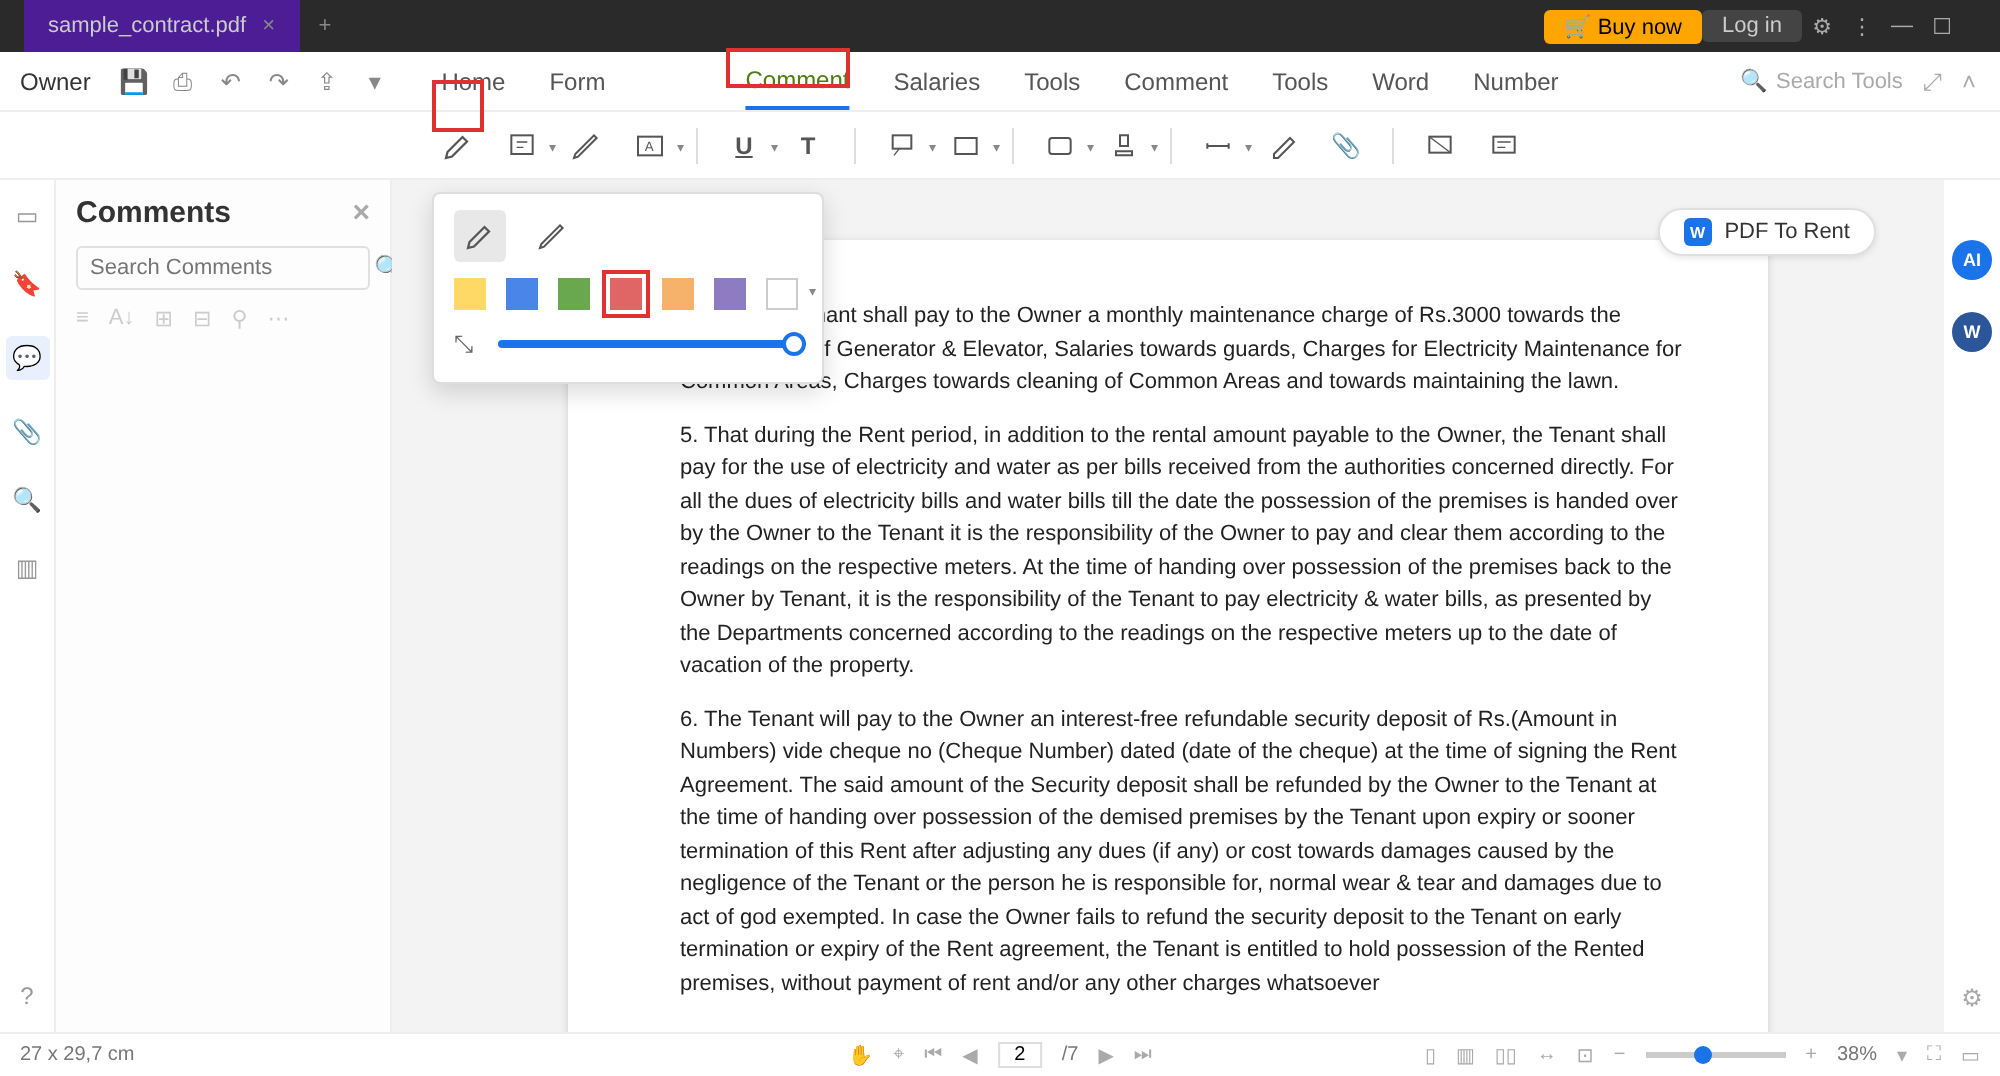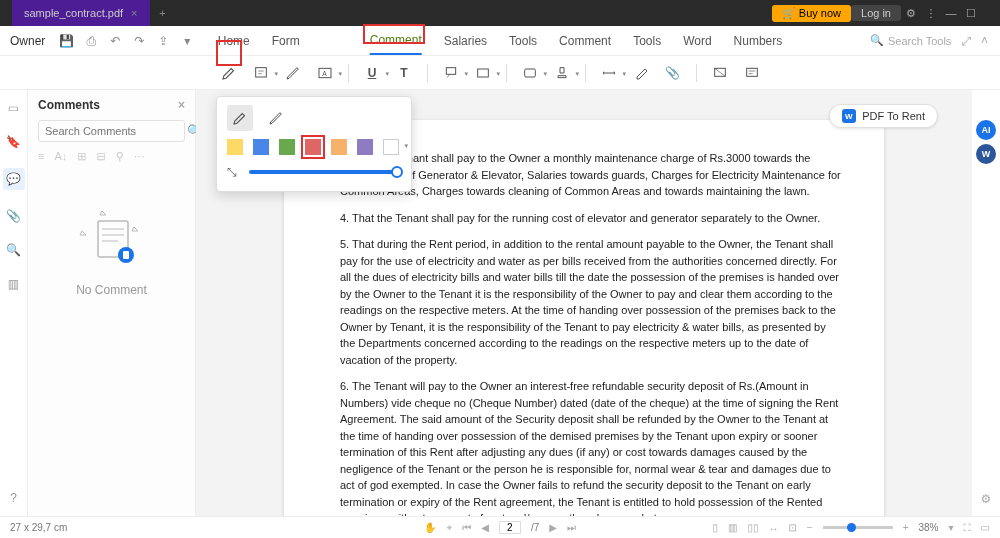--- a/index.html
+++ b/index.html
@@ -51,34 +51,34 @@
   .main { display:flex; height: calc(538px - 26px - 30px - 34px - 22px); }
   
   
   .leftrail { width: 28px; background:#fff; border-right:1px solid #eee; display:flex; flex-direction:column; align-items:center; padding-top:10px; gap:18px; }
   .leftrail .ri { width:16px; height:16px; color:#999; cursor:pointer; display:flex; align-items:center; justify-content:center; }
   .leftrail .ri.active { color:#1a73e8; background:#e8f0fe; border-radius:3px; padding:6px; width:22px; height:22px; }
   .leftrail .bottom { margin-top:auto; margin-bottom:10px; }
 
   
   .comments-panel { width: 168px; background:#fdfdfd; border-right:1px solid #eee; display:flex; flex-direction:column; padding:8px 10px; }
-  .cp-head { display:flex; justify-content:space-between; align-items:center; font-weight:600; font-size:12px; margin-bottom:8px; }
+  .cp-head { display:flex; justify-content:space-between; align-items:center; font-weight:600; font-size:15px; margin-bottom:8px; }
   .cp-search { display:flex; align-items:center; border:1px solid #e0e0e0; border-radius:3px; padding:3px 6px; margin-bottom:8px; }
   .cp-search input { border:none; outline:none; flex:1; font-size:11px; background:transparent; }
   .cp-tools { display:flex; gap:10px; color:#ccc; font-size:11px; margin-bottom:20px; }
   .cp-empty { display:flex; flex-direction:column; align-items:center; gap:10px; color:#999; margin-top:20px; }
   .cp-empty-icon { position:relative; width:80px; height:70px; }
   
   
   .docwrap { flex:1; background:#f3f3f3; overflow:hidden; position:relative; }
   .page { background:#fff; width:600px; margin:30px auto 0; padding:30px 40px 40px 56px; min-height:500px; box-shadow:0 1px 4px rgba(0,0,0,0.15); }
   .page p { font-size:11px; line-height:1.5; color:#222; margin-bottom:10px; text-align:left; }
   
   
-  .rightrail { width:28px; display:flex; flex-direction:column; align-items:center; padding-top:30px; gap:4px; }
+  .rightrail { width:28px; display:flex; flex-direction:column; align-items:center; padding-top:30px; gap:16px; }
   .rr-badge { width:20px; height:20px; border-radius:50%; display:flex; align-items:center; justify-content:center; font-size:9px; font-weight:bold; color:#fff; cursor:pointer; }
   .pdf2word { position:absolute; right:34px; top:14px; background:#fff; border:1px solid #e0e0e0; border-radius:14px; padding:4px 12px; font-size:11px; display:flex; align-items:center; gap:6px; cursor:pointer; box-shadow:0 1px 3px rgba(0,0,0,0.1); }
   .pdf2word .wico { width:14px; height:14px; background:#1a73e8; border-radius:3px; display:flex; align-items:center; justify-content:center; }
 
   
   .statusbar { height:22px; border-top:1px solid #eee; display:flex; align-items:center; font-size:10px; color:#777; padding:0 10px; }
   .sb-left { }
   .sb-center { position:absolute; left:50%; transform:translateX(-50%); display:flex; align-items:center; gap:10px; }
   .sb-center .nav-ic { color:#aaa; cursor:pointer; }
   .sb-center input { width:22px; border:1px solid #ddd; text-align:center; font-size:10px; }
@@ -123,21 +123,21 @@
   </div>
   <div class="menu-tabs">
     <span class="menu-tab">Home</span>
     <span class="menu-tab">Form</span>
     <span class="menu-tab active">Comment</span>
     <span class="menu-tab">Salaries</span>
     <span class="menu-tab">Tools</span>
     <span class="menu-tab">Comment</span>
     <span class="menu-tab">Tools</span>
     <span class="menu-tab">Word</span>
-    <span class="menu-tab">Numbers</span>
+    <span class="menu-tab">Number</span>
   </div>
   <div class="menubar-right">
     <span class="search-tools">
       <span>🔍</span>
       <span>Search Tools</span>
     </span>
     <span>⤢</span>
     <span>˄</span>
   </div>
 </div>
@@ -277,48 +277,33 @@
       <span style="color:#aaa;">🔍</span>
     </div>
     <div class="cp-tools">
       <span>≡</span>
       <span>A↓</span>
       <span>⊞</span>
       <span>⊟</span>
       <span>⚲</span>
       <span>⋯</span>
     </div>
-    <div class="cp-empty">
-      <div class="cp-empty-icon">
-        <svg width="80" height="70" viewBox="0 0 80 70">
-          <polygon points="30,8 28,12 34,12" fill="none" stroke="#bbb"></polygon>
-          <polygon points="10,28 8,32 14,32" fill="none" stroke="#bbb"></polygon>
-          <polygon points="62,24 60,28 66,28" fill="none" stroke="#bbb"></polygon>
-          <rect x="26" y="18" width="30" height="36" rx="2" fill="none" stroke="#bbb" stroke-width="1.5"></rect>
-          <path d="M30 26h22M30 32h22M30 38h16" stroke="#bbb"></path>
-          <circle cx="54" cy="52" r="8" fill="#1a73e8"></circle>
-          <rect x="51" y="48" width="6" height="8" rx="1" fill="#fff"></rect>
-        </svg>
-      </div>
-      <span>No Comment</span>
-    </div>
   </div>
 
   <div class="docwrap">
     <div class="pdf2word">
       <span class="wico">
         <svg width="10" height="10" viewBox="0 0 10 10">
             <text x="1" y="8" font-size="8" fill="#fff" font-weight="bold">W</text>
           </svg>
       </span>
       <span>PDF To Rent</span>
     </div>
     <div class="page">
       <p>3. That the Tenant shall pay to the Owner a monthly maintenance charge of Rs.3000 towards the maintenance of Generator &amp; Elevator, Salaries towards guards, Charges for Electricity Maintenance for Common Areas, Charges towards cleaning of Common Areas and towards maintaining the lawn.</p>
-      <p>4. That the Tenant shall pay for the running cost of elevator and generator separately to the Owner.</p>
       <p>5. That during the Rent period, in addition to the rental amount payable to the Owner, the Tenant shall pay for the use of electricity and water as per bills received from the authorities concerned directly. For all the dues of electricity bills and water bills till the date the possession of the premises is handed over by the Owner to the Tenant it is the responsibility of the Owner to pay and clear them according to the readings on the respective meters. At the time of handing over possession of the premises back to the Owner by Tenant, it is the responsibility of the Tenant to pay electricity &amp; water bills, as presented by the Departments concerned according to the readings on the respective meters up to the date of vacation of the property.</p>
       <p>6. The Tenant will pay to the Owner an interest-free refundable security deposit of Rs.(Amount in Numbers) vide cheque no (Cheque Number) dated (date of the cheque) at the time of signing the Rent Agreement. The said amount of the Security deposit shall be refunded by the Owner to the Tenant at the time of handing over possession of the demised premises by the Tenant upon expiry or sooner termination of this Rent after adjusting any dues (if any) or cost towards damages caused by the negligence of the Tenant or the person he is responsible for, normal wear &amp; tear and damages due to act of god exempted. In case the Owner fails to refund the security deposit to the Tenant on early termination or expiry of the Rent agreement, the Tenant is entitled to hold possession of the Rented premises, without payment of rent and/or any other charges whatsoever</p>
     </div>
   </div>
 
   <div class="rightrail">
     <span class="rr-badge" style="background:#1a73e8">AI</span>
     <span class="rr-badge" style="background:#2b579a">W</span>
     <span style="margin-top:auto;margin-bottom:10px;color:#aaa;cursor:pointer;">⚙</span>
   </div>

